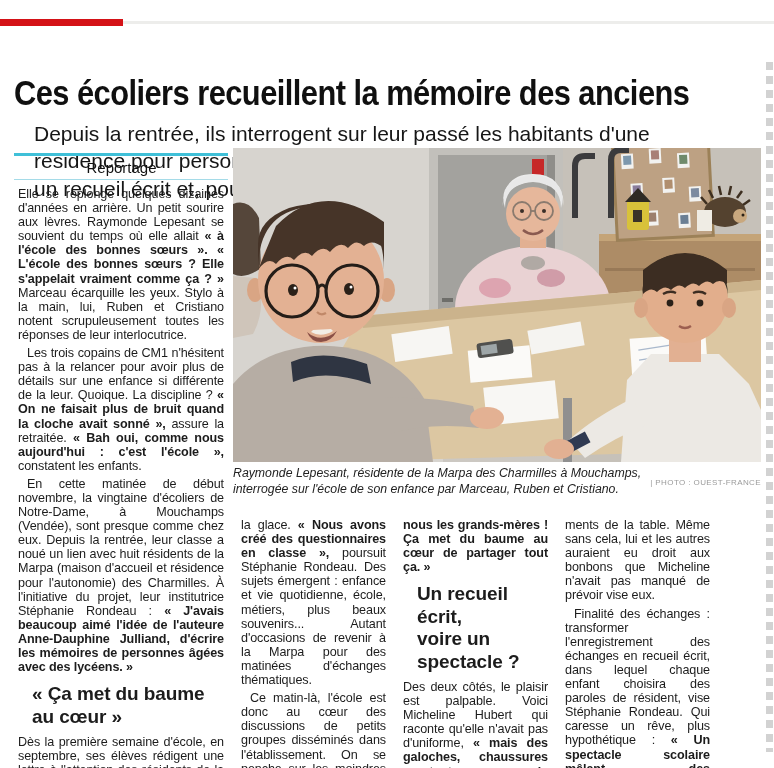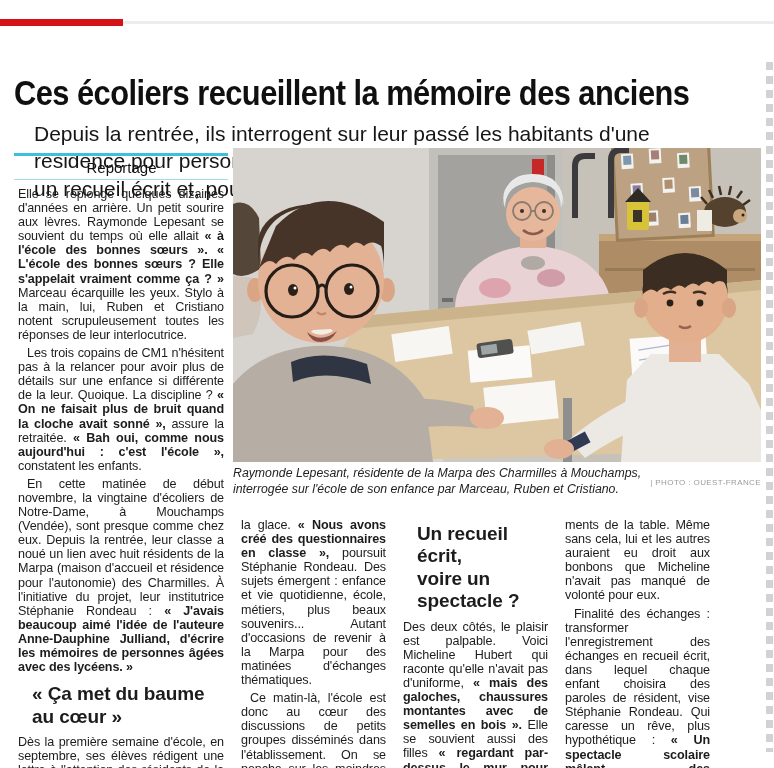--- a/index.html
+++ b/index.html
@@ -220,26 +220,27 @@
     <span class="credit">| PHOTO : OUEST-FRANCE</span>
     <span>Raymonde Lepesant, résidente de la Marpa des Charmilles à Mouchamps, interrogée sur l'école de son enfance par Marceau, Ruben et Cristiano.</span>
   </div>
 
   <div class="cols bodytext">
     <div class="col">
       <p><span>la glace. </span><span class="b">« Nous avons créé des questionnaires en classe »,</span><span> poursuit Stéphanie Rondeau. Des sujets émergent : enfance et vie quotidienne, école, métiers, plus beaux souvenirs... Autant d'occasions de revenir à la Marpa pour des matinées d'échanges thématiques.</span></p>
       <p class="ind"><span>Ce matin-là, l'école est donc au cœur des discussions de petits groupes disséminés dans l'établissement. On se penche sur les moindres détails. Le repas du midi par exemple : </span><span class="b">« J'apportais mon panier »,</span></p>
     </div>
     <div class="col">
+      <p><span class="b">nous les grands-mères ! Ça met du baume au cœur de partager tout ça. »</span></p>
       <h3 class="crosshead">Un recueil écrit,
 voire un spectacle ?</h3>
       <p><span>Des deux côtés, le plaisir est palpable. Voici Micheline Hubert qui raconte qu'elle n'avait pas d'uniforme, </span><span class="b">« mais des galoches, chaussures montantes avec de semelles en bois ».</span><span> Elle se souvient aussi des filles </span><span class="b">« regardant par-dessus le mur pour apercevoir les garçons »,</span></p>
     </div>
     <div class="col">
-      <p><span>ments de la table. Même sans cela, lui et les autres auraient eu droit aux bonbons que Micheline n'avait pas manqué de volonté pour eux.</span></p>
+      <p><span>ments de la table. Même sans cela, lui et les autres auraient eu droit aux bonbons que Micheline n'avait pas manqué de prévoir vise eux.</span></p>
       <p class="ind"><span>Finalité des échanges : transformer l'enregistrement des échanges en recueil écrit, dans lequel chaque enfant choisira des paroles de résident, vise Stéphanie Rondeau. Qui caresse un rêve, plus hypothétique : </span><span class="b">« Un spectacle scolaire mêlant des enregistrements des résidents et les enfants qui porteraient leurs paroles, juste en les disant. Ça pourrait être fort »,</span></p>
 
     </div>
   </div>
 
   <div class="edge-fragment"></div>
 
 </div>
 
 </body></html>

